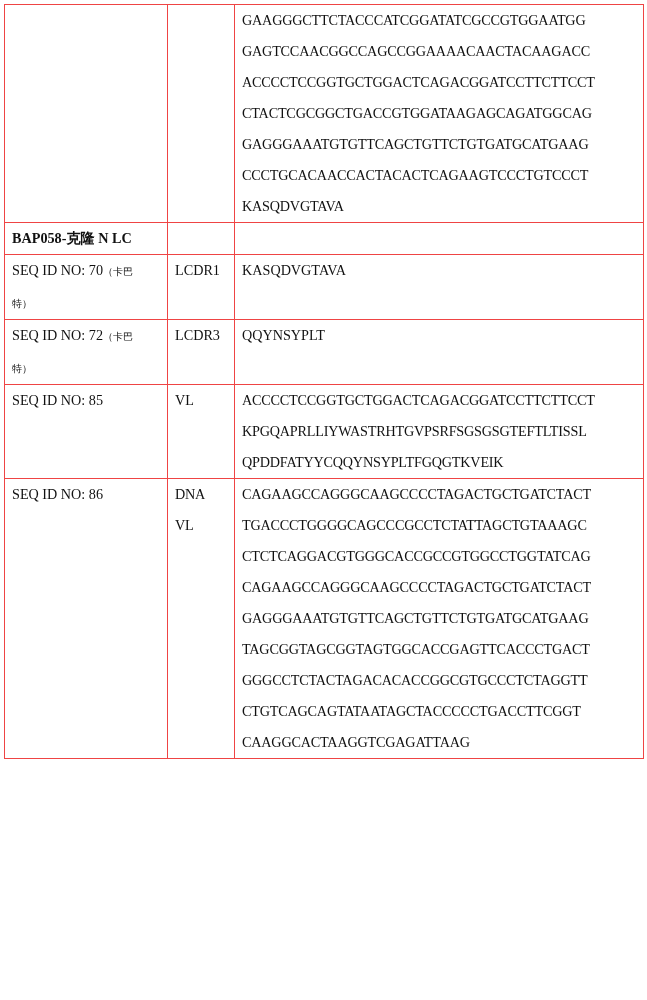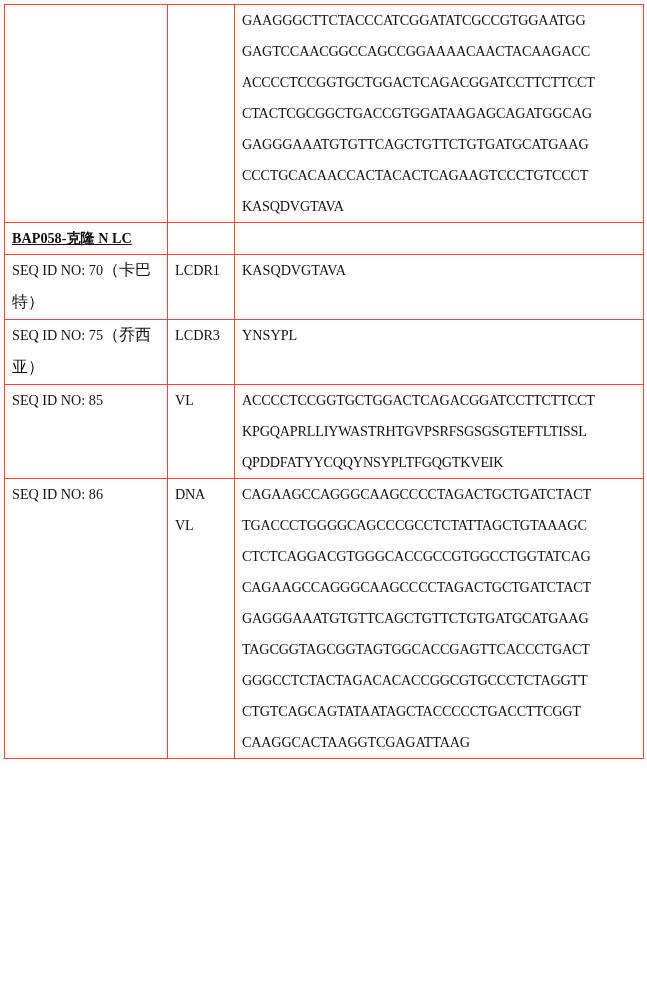--- a/index.html
+++ b/index.html
@@ -4,26 +4,26 @@
 <style>
   html, body { margin: 0; padding: 0; background: #ffffff; }
   body { width: 647px; height: 1000px; position: relative; overflow: hidden;
          font-family: "Liberation Serif", "DejaVu Serif", serif; color: #111; }
   table.seq { position: absolute; left: 4px; top: 4px; width: 639px;
               border-collapse: collapse; table-layout: fixed; }
   table.seq td { border: 1px solid #ef4444; vertical-align: top;
                  padding: 0 6px 0 7px; font-size: 14.2px; line-height: 31px; }
   col.c1 { width: 163px; } col.c2 { width: 67px; } col.c3 { width: 409px; }
   td.cont { padding-top: 6px; padding-bottom: 2px; }
-  td.section { font-weight: bold; height: 30px; text-decoration: underline; }
+  td.section { font-weight: bold; height: 30px; }
   td.r2 { height: 60px; padding-top: 2px; }
   td.r3 { height: 92px; padding-top: 2px; }
   td.rdna { padding-top: 2px; }
   .line { display: block; white-space: nowrap; letter-spacing: -0.2px; }
-  .cjk { font-family: Liberation Mono, monospace; font-size: 16px; }
+  .cjk { font-family: Liberation Sans, sans-serif; font-size: 10px; }
 </style>
 </head>
 <body>
 
 <table class="seq">
   <colgroup>
       <col class="c1">
       <col class="c2">
       <col class="c3">
     </colgroup>
@@ -48,23 +48,23 @@
     <td></td>
     <td></td>
   </tr>
 
   <tr>
     <td class="r2"><span>SEQ ID NO: 70</span><span class="cjk">（卡巴</span><br><span class="cjk">特）</span></td>
     <td class="r2">LCDR1</td>
     <td class="r2">KASQDVGTAVA</td>
   </tr>
   <tr>
-    <td class="r2"><span>SEQ ID NO: 75</span><span class="cjk">（乔西</span><br><span class="cjk">亚）</span></td>
+    <td class="r2"><span>SEQ ID NO: 72</span><span class="cjk">（卡巴</span><br><span class="cjk">特）</span></td>
     <td class="r2">LCDR3</td>
-    <td class="r2">YNSYPL</td>
+    <td class="r2">QQYNSYPLT</td>
   </tr>
 
   <tr>
     <td class="r3">SEQ ID NO: 85</td>
     <td class="r3">VL</td>
     <td class="r3">
       <span class="line">ACCCCTCCGGTGCTGGACTCAGACGGATCCTTCTTCCT</span>
       <span class="line">KPGQAPRLLIYWASTRHTGVPSRFSGSGSGTEFTLTISSL</span>
       <span class="line">QPDDFATYYCQQYNSYPLTFGQGTKVEIK</span>
     </td>

